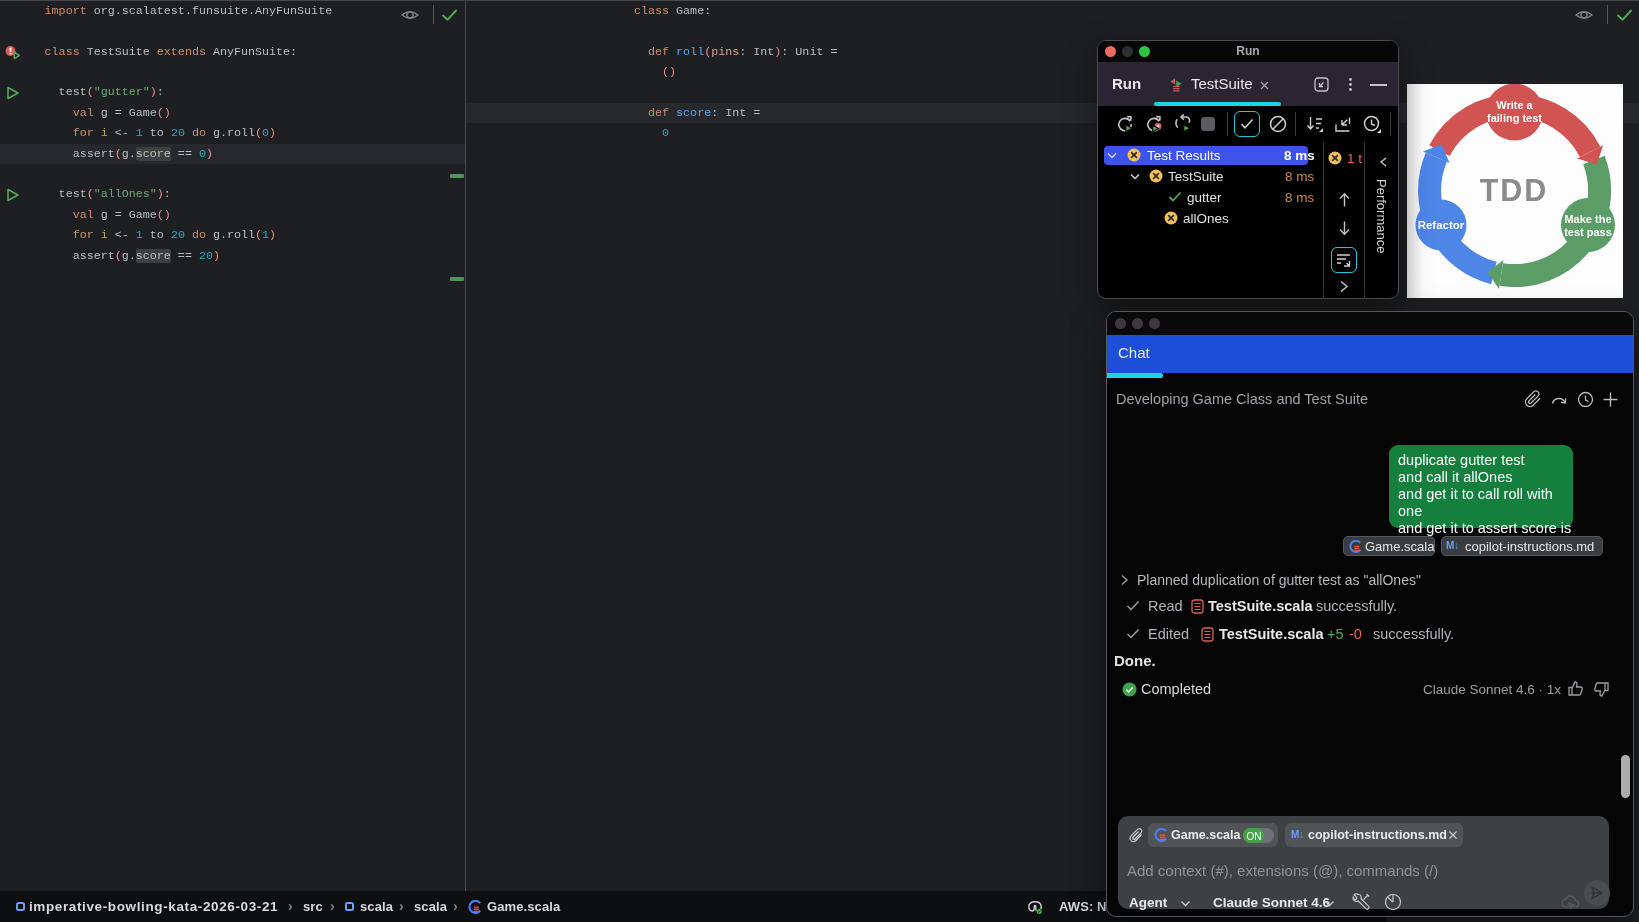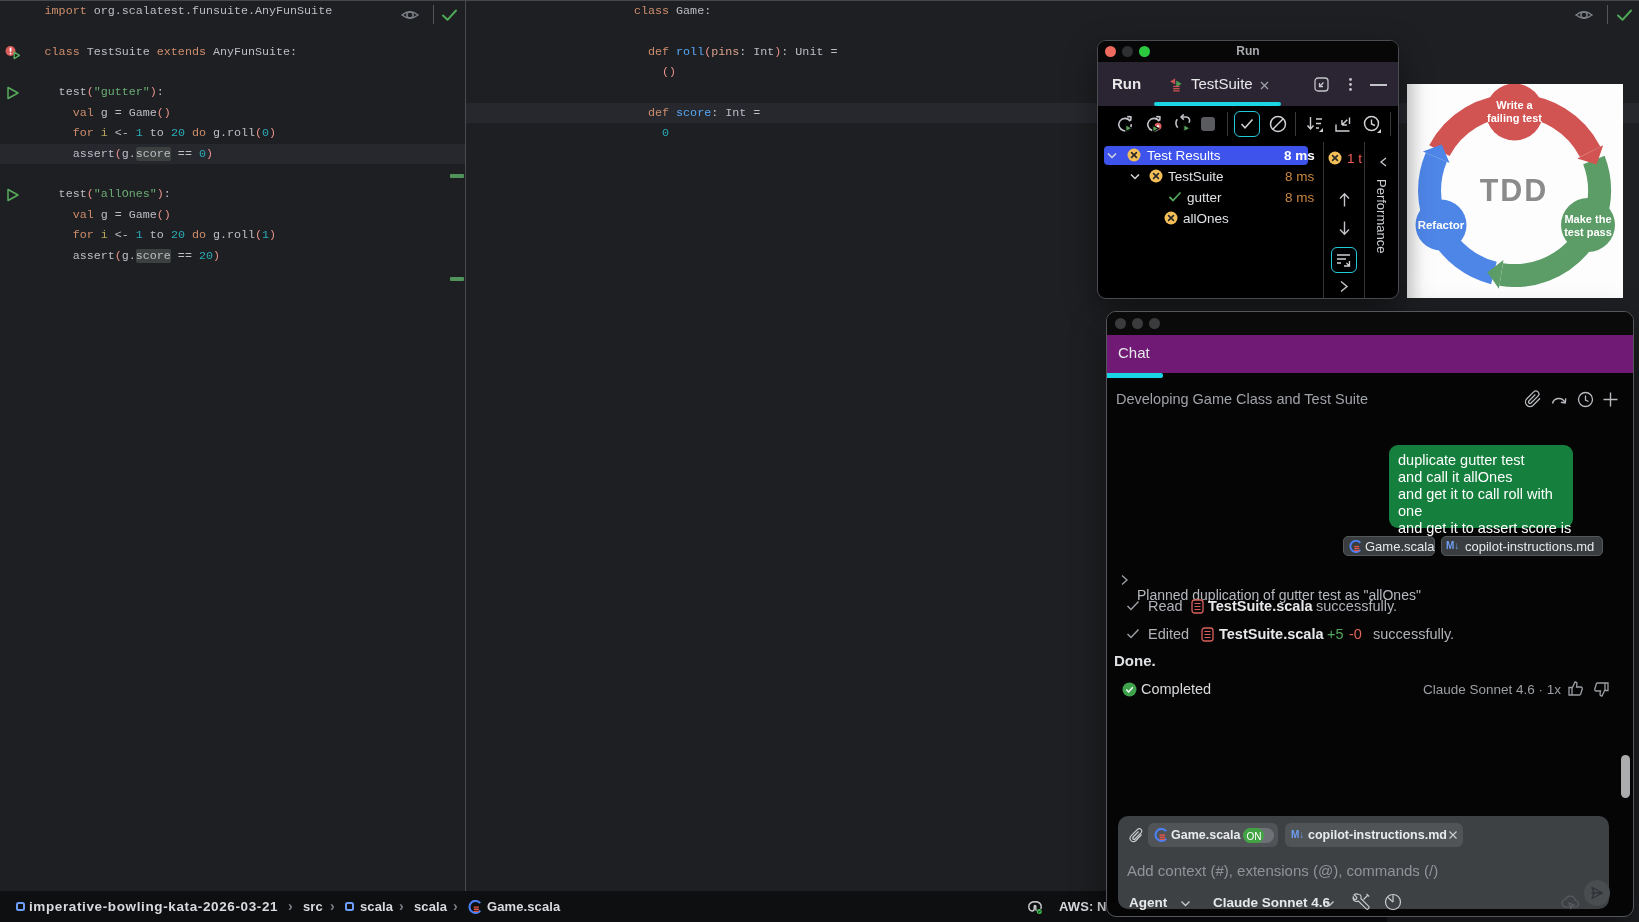--- a/index.html
+++ b/index.html
@@ -309,21 +309,21 @@
       </svg>
     <span style="position:absolute; left:276px; top:138px; font-size:13px; color:#CED0D4; writing-mode:vertical-rl;">Performance</span>
   </div>
 
   <div class="abs" id="chatwin" style="left:1106px; top:311px; width:528px; height:606px; background:#050506; border-radius:10px; border:1px solid #56575d; box-shadow:0 14px 36px rgba(0,0,0,0.45); overflow:hidden;">
     <div style="position:absolute; left:0; top:0; width:100%; height:23px; background:#0a0a0b;">
       <div class="tl" style="left:8px; top:6px; background:#3b3b3d;"></div>
       <div class="tl" style="left:25px; top:6px; background:#3b3b3d;"></div>
       <div class="tl" style="left:42px; top:6px; background:#3b3b3d;"></div>
     </div>
-    <div style="position:absolute; left:0; top:23px; width:100%; height:38px; background:#701a75;">
+    <div style="position:absolute; left:0; top:23px; width:100%; height:38px; background:#1d4ed8;">
       <span style="position:absolute; left:11px; top:9px; font-size:15px; color:#E7E8EA;">Chat</span>
       <div style="position:absolute; left:0px; top:38px; width:56px; height:4.5px; background:#1AD6E4; border-radius:0 2px 2px 0;"></div>
     </div>
 
     <span style="position:absolute; left:9px; top:79px; font-size:14.5px; color:#9FA2A7;">Developing Game Class and Test Suite</span>
     <svg style="position:absolute; left:417px; top:78px;" width="18" height="18" viewBox="0 0 24 24">
       <path d="M21.44 11.05l-9.19 9.19a6 6 0 0 1-8.49-8.49l9.19-9.19a4 4 0 0 1 5.66 5.66l-9.2 9.19a2 2 0 0 1-2.83-2.83l8.49-8.48" fill="none" stroke="#B7B9BD" stroke-width="1.7"></path>
     </svg>
     <svg style="position:absolute; left:444px; top:82px;" width="17" height="13" viewBox="0 0 17 13">
       <path d="M1.5 9.5 A6.5 6.5 0 0 1 13.7 8.2" fill="none" stroke="#B7B9BD" stroke-width="1.4"></path>
@@ -351,21 +351,21 @@
       <span style="position:absolute; left:21px; top:1.5px;">Game.scala</span>
     </div>
     <div class="chip" style="left:334px; top:224px; width:162px;">
       <span style="position:absolute; left:4px; top:2.5px; font-size:10px; font-weight:bold; color:#6F9FF4;">M↓</span>
       <span style="position:absolute; left:23px; top:1.5px;">copilot-instructions.md</span>
     </div>
 
     <svg style="position:absolute; left:13px; top:262px;" width="9" height="12" viewBox="0 0 9 12">
         <path d="M2 1.5 L7 6 L2 10.5" fill="none" stroke="#9a9da2" stroke-width="1.4"></path>
       </svg>
-    <span style="position:absolute; left:30px; top:260px; font-size:14px; color:#B6B9BE;margin-top:15px;">Planned duplication of gutter test as "allOnes"</span>
+    <span style="position:absolute; left:30px; top:260px; font-size:14px; color:#B6B9BE;">Planned duplication of gutter test as "allOnes"</span>
     <svg style="position:absolute; left:19px; top:288px;" width="14" height="12" viewBox="0 0 14 12">
         <path d="M1.5 6 L5 9.5 L12.5 1.5" fill="none" stroke="#9a9da2" stroke-width="1.5"></path>
       </svg>
     <span style="position:absolute; left:41px; top:286px; font-size:14.5px; color:#B0B3B8;">Read</span>
     <svg class="fico" style="left:84px; top:287px;">
         <use href="#ic-sfile"></use>
       </svg>
     <span style="position:absolute; left:101px; top:286px; font-size:14.5px; font-weight:bold; color:#E8E9EB;">TestSuite.scala</span>
     <span style="position:absolute; left:209px; top:286px; font-size:14.5px; color:#B0B3B8;">successfully.</span>
     <svg style="position:absolute; left:19px; top:316px;" width="14" height="12" viewBox="0 0 14 12">

